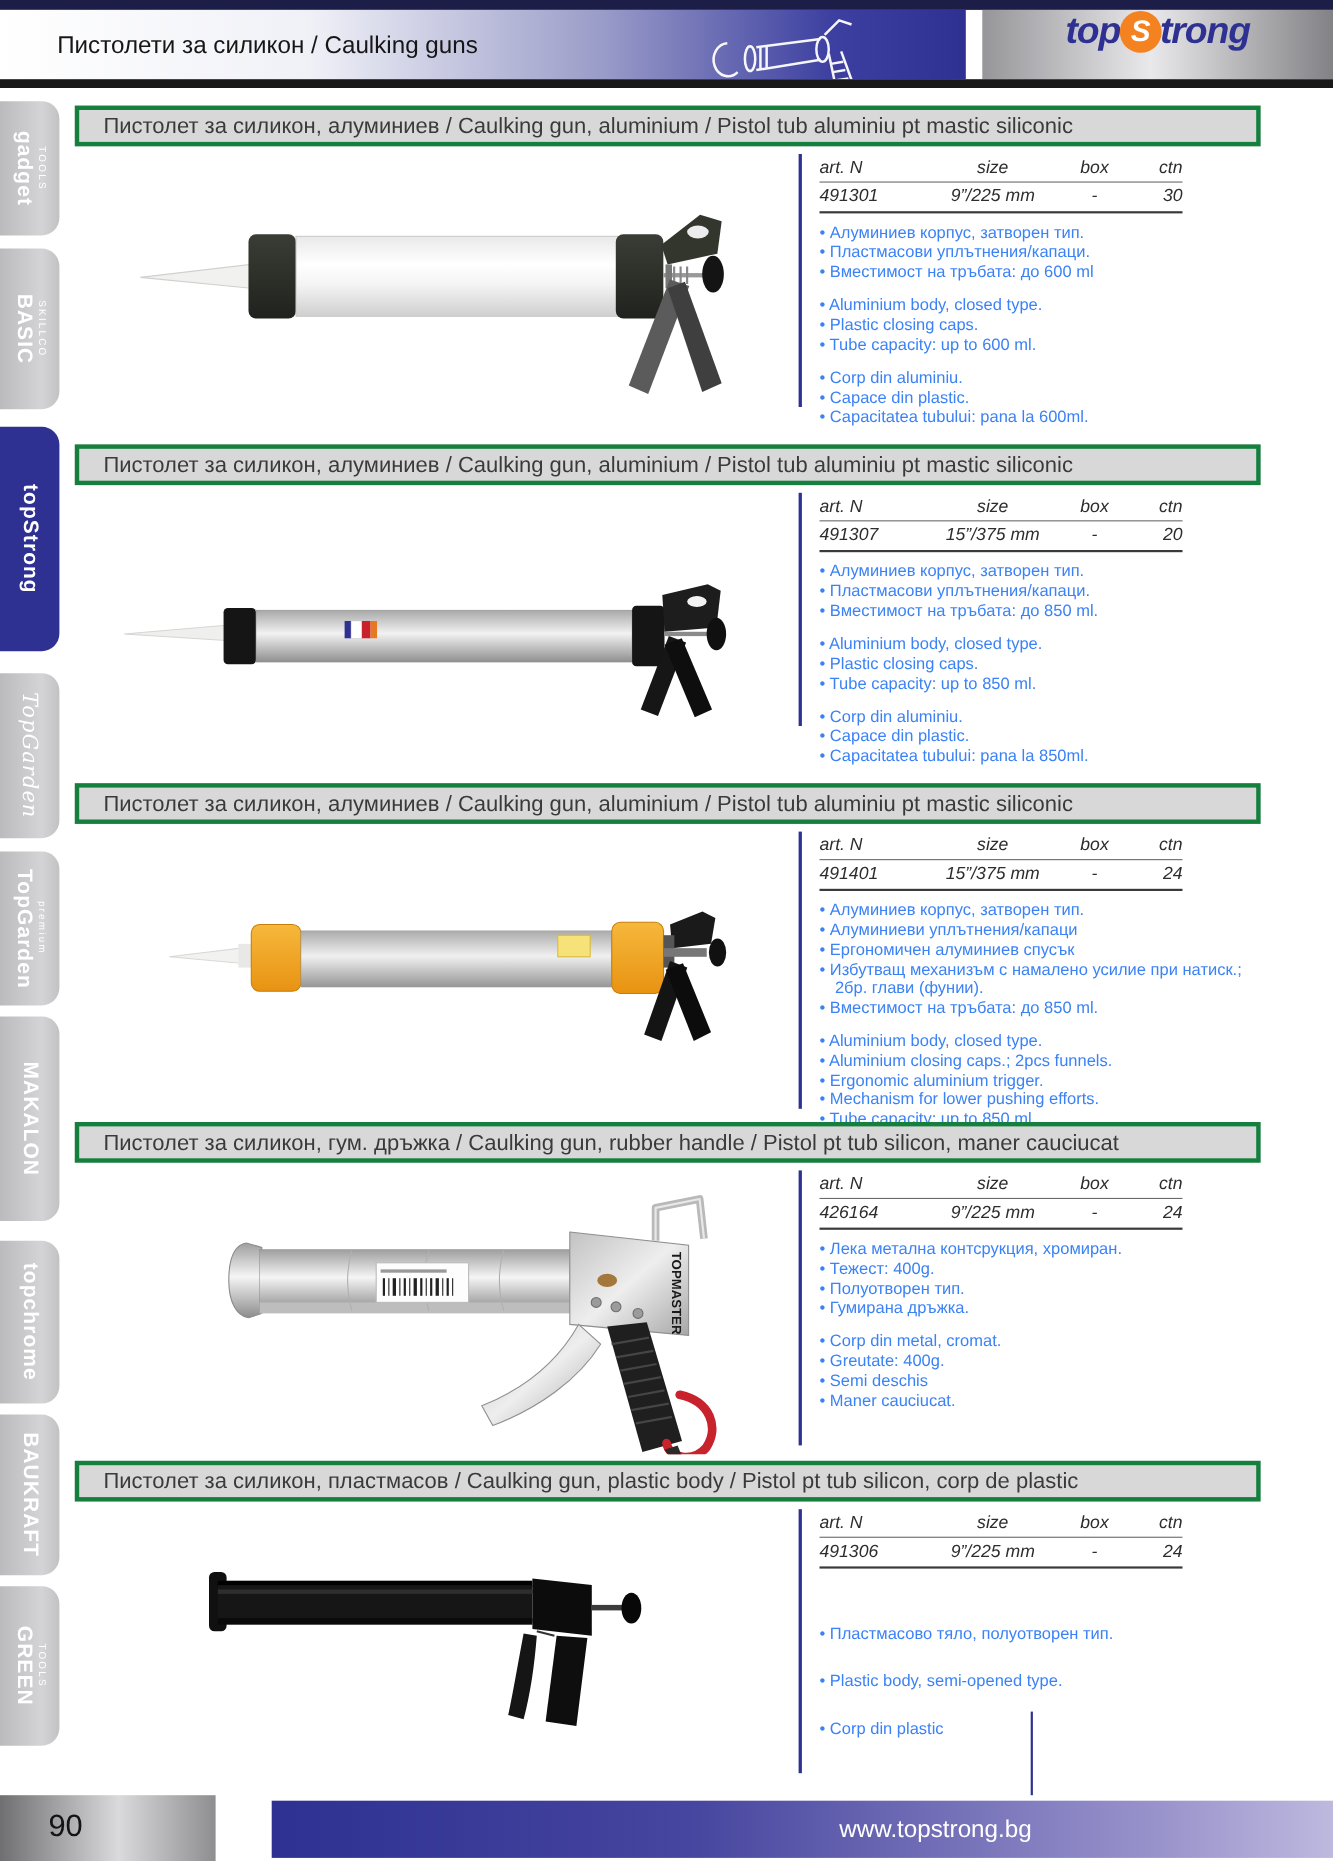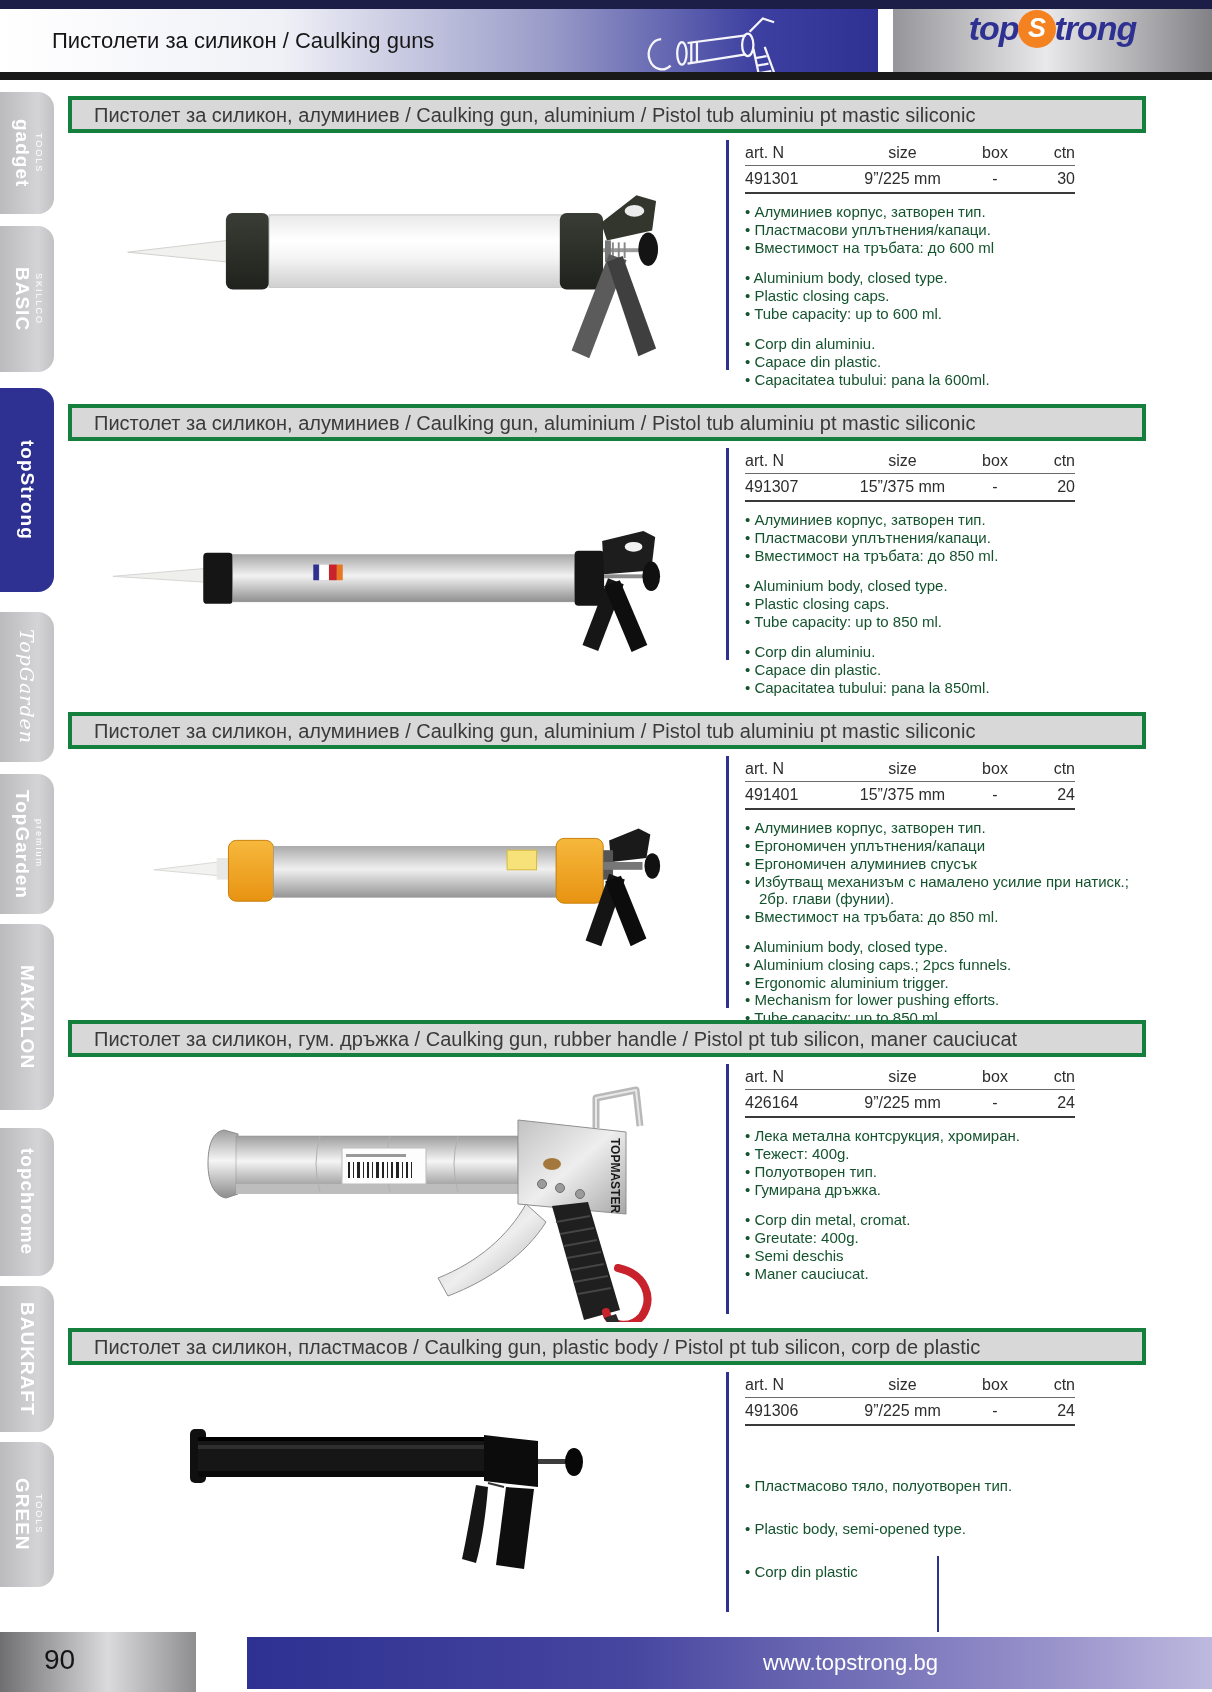--- a/index.html
+++ b/index.html
@@ -42,29 +42,29 @@
   .sec { position:absolute; left:0; width:1212px; }
   .s1{top:96px} .s2{top:404px} .s3{top:712px} .s4{top:1020px} .s5{top:1328px}
   .sec-title { position:absolute; left:68px; top:0; width:1078px; height:37px; box-sizing:border-box;
     background:#d8d8d9; border:4px solid #15803d; line-height:30px; padding-left:22px;
     font-size:20px; color:#3a3a3a; white-space:nowrap; overflow:hidden; }
   .sec-divider { position:absolute; left:726px; top:44px; width:3px; background:#2e3192; }
   .s1 .sec-divider{height:230px} .s2 .sec-divider{height:212px} .s3 .sec-divider{height:252px}
   .s4 .sec-divider{height:250px} .s5 .sec-divider{height:240px}
 
   .sec-table { position:absolute; left:745px; top:48px; width:330px; font-size:16px; color:#2d2d2f; }
-  .t-head,.t-row { display:grid; grid-template-columns:95px 125px 60px 50px; }
+  .t-head,.t-row { display:grid; grid-template-columns:95px 125px 60px 50px;font-style:italic; }
   .t-head { padding-bottom:3px; border-bottom:1px solid #6a6a6c; }
   .t-row { padding:4px 0 4px; border-bottom:2px solid #3a3a3c; }
   .c2,.c3 { text-align:center; } .c4 { text-align:right; }
 
   .bullets-wrap { position:absolute; left:745px; top:108px; width:405px; }
   .s5 .bullets-wrap { top:150px; }
   ul.bullets { list-style:none; margin:0 0 13px; padding:0; font-size:15px; line-height:1.13;
-    color:#14532d; }
+    color:#3b82f6; }
   .s5 ul.bullets { margin-bottom:26px; }
   ul.bullets li { padding-left:14px; text-indent:-14px; margin-bottom:1px; }
   ul.bullets li::before { content:"• "; }
 
   .sec-img { position:absolute; }
   .sec-img svg { width:100%; height:100%; display:block; }
   .s1 .sec-img{left:110px;top:56px;width:550px;height:220px}
   .s2 .sec-img{left:105px;top:76px;width:560px;height:172px}
   .s3 .sec-img{left:148px;top:58px;width:520px;height:180px}
   .s4 .sec-img{left:190px;top:52px;width:470px;height:250px}
@@ -320,21 +320,21 @@
       <div class="t-row">
         <span class="c1">491401</span>
         <span class="c2">15”/375 mm</span>
         <span class="c3">-</span>
         <span class="c4">24</span>
       </div>
     </div>
     <div class="bullets-wrap">
       <ul class="bullets">
           <li>Алуминиев корпус, затворен тип.</li>
-          <li>Ергономичен уплътнения/капаци</li>
+          <li>Алуминиеви уплътнения/капаци</li>
           <li>Ергономичен алуминиев спусък</li>
           <li>Избутващ механизъм с намалено усилие при натиск.; 2бр. глави (фунии).</li>
           <li>Вместимост на тръбата: до 850 ml.</li>
         </ul>
       <ul class="bullets">
           <li>Aluminium body, closed type.</li>
           <li>Aluminium closing caps.; 2pcs funnels.</li>
           <li>Ergonomic aluminium trigger.</li>
           <li>Mechanism for lower pushing efforts.</li>
           <li>Tube capacity: up to 850 ml.</li>

